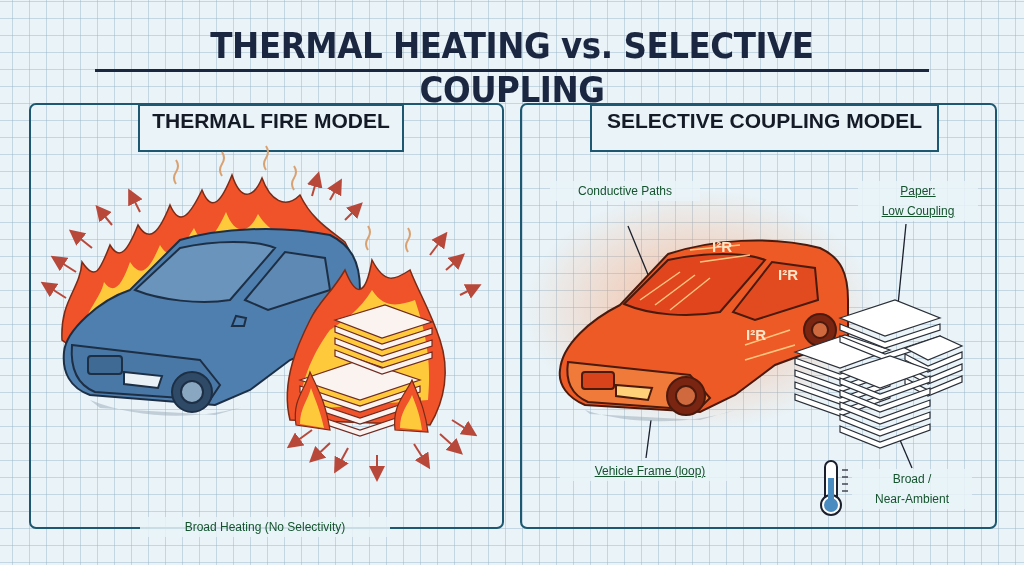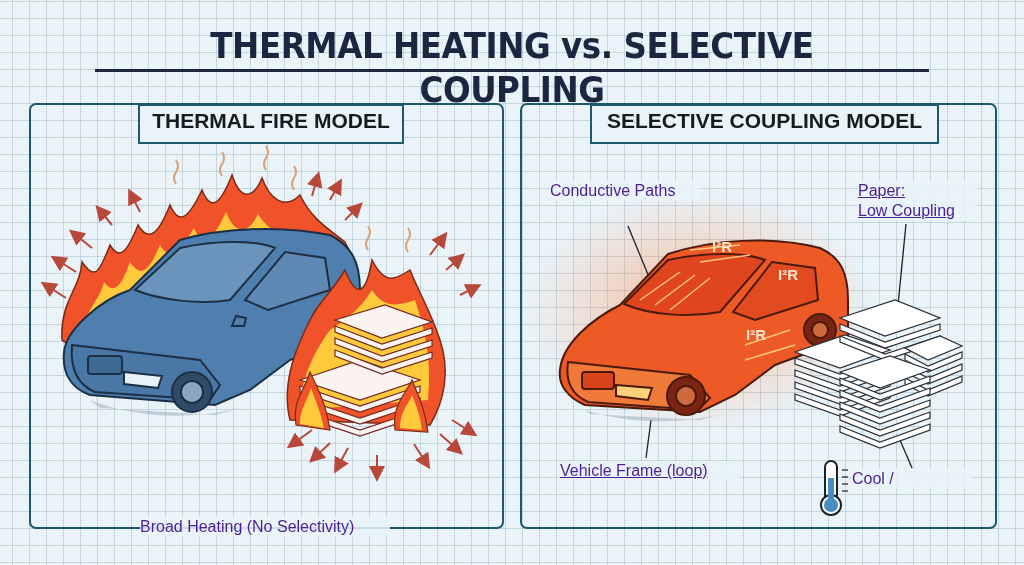--- a/index.html
+++ b/index.html
@@ -21,25 +21,25 @@
     transform:scaleX(0.93);transform-origin:center;
   }
   .title-rule{position:absolute;left:95px;top:69px;width:834px;height:3px;background:#1b2640;}
   .panel{
     position:absolute;top:103px;height:426px;
     border:2.5px solid #1e5870;border-radius:7px;box-sizing:border-box;
   }
   .panel-left{left:29px;width:475px;}
   .panel-right{left:520px;width:477px;}
   .panel-head{
-    position:absolute;top:-1px;height:40px;box-sizing:border-box;
+    position:absolute;top:-1px;height:48px;box-sizing:border-box;
     border:2px solid #1e5870;background:#eaf4f8;
     font-weight:bold;font-size:21px;line-height:30px;text-align:center;color:#141a26;
   }
-  .label{position:absolute;font-size:16px;line-height:20px;color:#4c1d95;background:rgba(233,243,248,0.85);}
+  .label{position:absolute;font-size:12px;line-height:20px;color:#14532d;text-align:center;background:rgba(233,243,248,0.85);}
   svg{position:absolute;overflow:visible;}
 </style>
 </head>
 <body>
 
 <div class="title">THERMAL HEATING vs. SELECTIVE COUPLING</div>
 <div class="title-rule"></div>
 
 <div class="panel panel-left">
   <div class="panel-head" style="left:107px;width:266px;">THERMAL FIRE MODEL</div>
@@ -206,14 +206,15 @@
 
 <div class="label" style="left:550px;top:181px;width:150px;">
   <div>Conductive Paths</div>
 </div>
 <div class="label" style="left:858px;top:181px;width:120px;text-decoration:underline;">
   <div>Paper:</div>
   <div>Low Coupling</div>
 </div>
 <div class="label" style="left:560px;top:461px;width:180px;text-decoration:underline;">Vehicle Frame (loop)</div>
 <div class="label" style="left:852px;top:469px;width:120px;">
-  <div>Cool /</div>
+  <div>Broad /</div>
+  <div>Near-Ambient</div>
 </div>
 
 </body></html>

